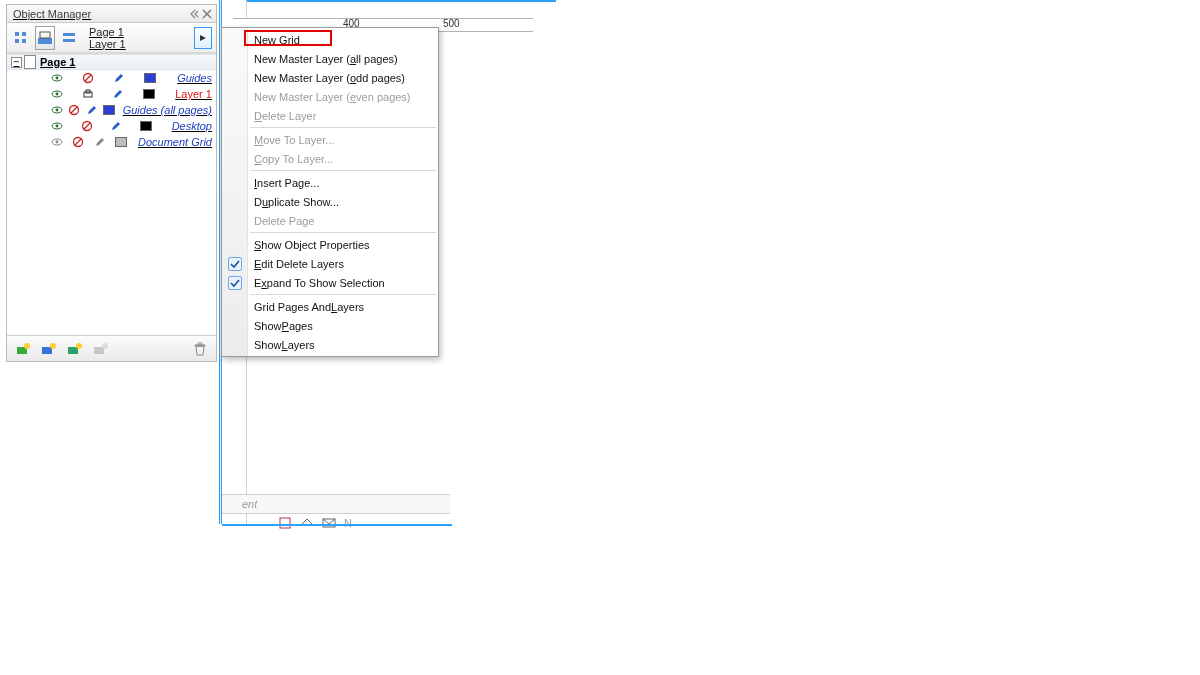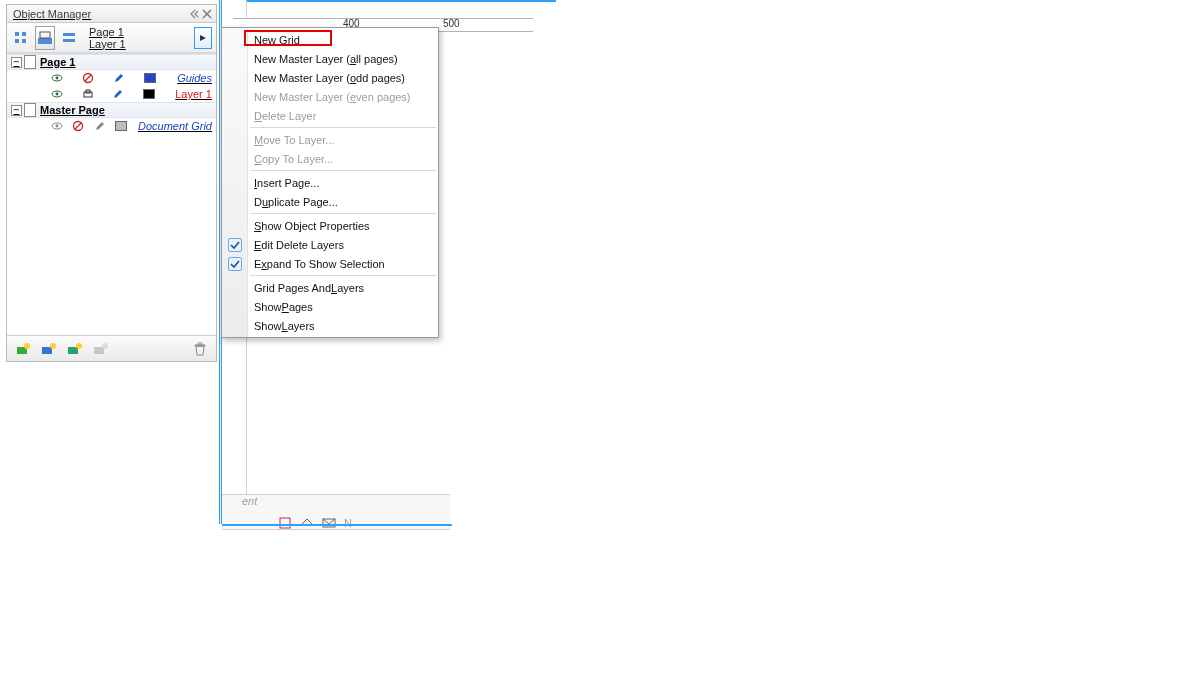--- a/index.html
+++ b/index.html
@@ -82,21 +82,21 @@
   .mitem u{text-decoration:underline;}
   .msep{height:1px;margin:2px 2px 2px 28px;background:#d8d8d8;}
   .mitem .check{position:absolute;left:6px;width:14px;height:14px;border:1px solid #6fa8e6;background:#eaf3fd;border-radius:2px;display:flex;align-items:center;justify-content:center;}
   .mitem .check svg{width:10px;height:10px;stroke:#1653a0;}
   .highlight-box{
     position:absolute;left:244px;top:30px;width:88px;height:16px;
     border:2px solid #e20000;pointer-events:none;
   }
 
   
-  .hbar{position:absolute;left:222px;top:494px;width:228px;height:36px;border-top:1px solid #d0d0d0;border-bottom:1px solid #d0d0d0;background:#f7f7f7;display:flex;padding-left:20px;color:#9e9e9e;font-style:italic;}
+  .hbar{position:absolute;left:222px;top:494px;width:228px;height:20px;border-top:1px solid #d0d0d0;border-bottom:1px solid #d0d0d0;background:#f7f7f7;display:flex;align-items:center;padding-left:20px;color:#9e9e9e;font-style:italic;}
   .bottom-icons{position:absolute;left:278px;top:516px;display:flex;gap:8px;align-items:center;color:#999;}
   .bottom-icons svg{width:14px;height:14px;stroke:#666;}
   .bottom-edge{position:absolute;left:222px;top:524px;width:230px;height:4px;border-top:2px solid #29a3ff;}
 </style>
 </head>
 <body>
 
 <div class="canvas-top"></div>
 <div class="ruler-edge"></div>
 <div class="ruler">
@@ -197,24 +197,61 @@
         </span>
       <span class="state pencil">
           <svg viewBox="0 0 12 12">
             <path d="M2 10 L3 7 L8 2 L10 4 L5 9 Z" fill="currentColor"></path>
           </svg>
         </span>
       <span class="swatch black"></span>
       <span class="lbl red">Layer 1</span>
     </div>
 
-    <div class="row header">
-      <span class="expander"></span>
-      <span class="page-icon"></span>
-      <span class="lbl">Master Page</span>
+    <div class="row child">
+      <span class="state eye visible">
+          <svg viewBox="0 0 12 12">
+            <ellipse cx="6" cy="6" rx="5" ry="3" fill="none" stroke="currentColor"></ellipse>
+            <circle cx="6" cy="6" r="1.4" fill="currentColor"></circle>
+          </svg>
+        </span>
+      <span class="state no-print">
+          <svg viewBox="0 0 12 12">
+            <circle cx="6" cy="6" r="4.5" fill="none" stroke="currentColor" stroke-width="1.3"></circle>
+            <line x1="2.5" y1="9.5" x2="9.5" y2="2.5" stroke="currentColor" stroke-width="1.3"></line>
+          </svg>
+        </span>
+      <span class="state pencil">
+          <svg viewBox="0 0 12 12">
+            <path d="M2 10 L3 7 L8 2 L10 4 L5 9 Z" fill="currentColor"></path>
+          </svg>
+        </span>
+      <span class="swatch blue"></span>
+      <span class="lbl blue">Guides (all pages)</span>
+    </div>
+    <div class="row child">
+      <span class="state eye visible">
+          <svg viewBox="0 0 12 12">
+            <ellipse cx="6" cy="6" rx="5" ry="3" fill="none" stroke="currentColor"></ellipse>
+            <circle cx="6" cy="6" r="1.4" fill="currentColor"></circle>
+          </svg>
+        </span>
+      <span class="state no-print">
+          <svg viewBox="0 0 12 12">
+            <circle cx="6" cy="6" r="4.5" fill="none" stroke="currentColor" stroke-width="1.3"></circle>
+            <line x1="2.5" y1="9.5" x2="9.5" y2="2.5" stroke="currentColor" stroke-width="1.3"></line>
+          </svg>
+        </span>
+      <span class="state pencil">
+          <svg viewBox="0 0 12 12">
+            <path d="M2 10 L3 7 L8 2 L10 4 L5 9 Z" fill="currentColor"></path>
+          </svg>
+        </span>
+      <span class="swatch black"></span>
+      <span class="lbl blue">Desktop</span>
     </div>
     <div class="row child">
       <span class="state eye" style="color:#888">
           <svg viewBox="0 0 12 12">
             <ellipse cx="6" cy="6" rx="5" ry="3" fill="none" stroke="currentColor"></ellipse>
             <circle cx="6" cy="6" r="1.4" fill="currentColor"></circle>
           </svg>
         </span>
       <span class="state no-print">
           <svg viewBox="0 0 12 12">
@@ -306,21 +343,24 @@
     </div>
   <div class="msep"></div>
   <div class="mitem">
       <span></span>
       <u>I</u>
       <span>nsert Page...</span>
     </div>
   <div class="mitem">
       <span>D</span>
       <u>u</u>
-      <span>plicate Page...</span>
+      <span>plicate Show...</span>
+    </div>
+  <div class="mitem disabled">
+      <span>Delete Page</span>
     </div>
   <div class="msep"></div>
   <div class="mitem">
       <span></span>
       <u>S</u>
       <span>how Object Properties</span>
     </div>
   <div class="mitem">
     <span class="check">
         <svg viewBox="0 0 10 10">

